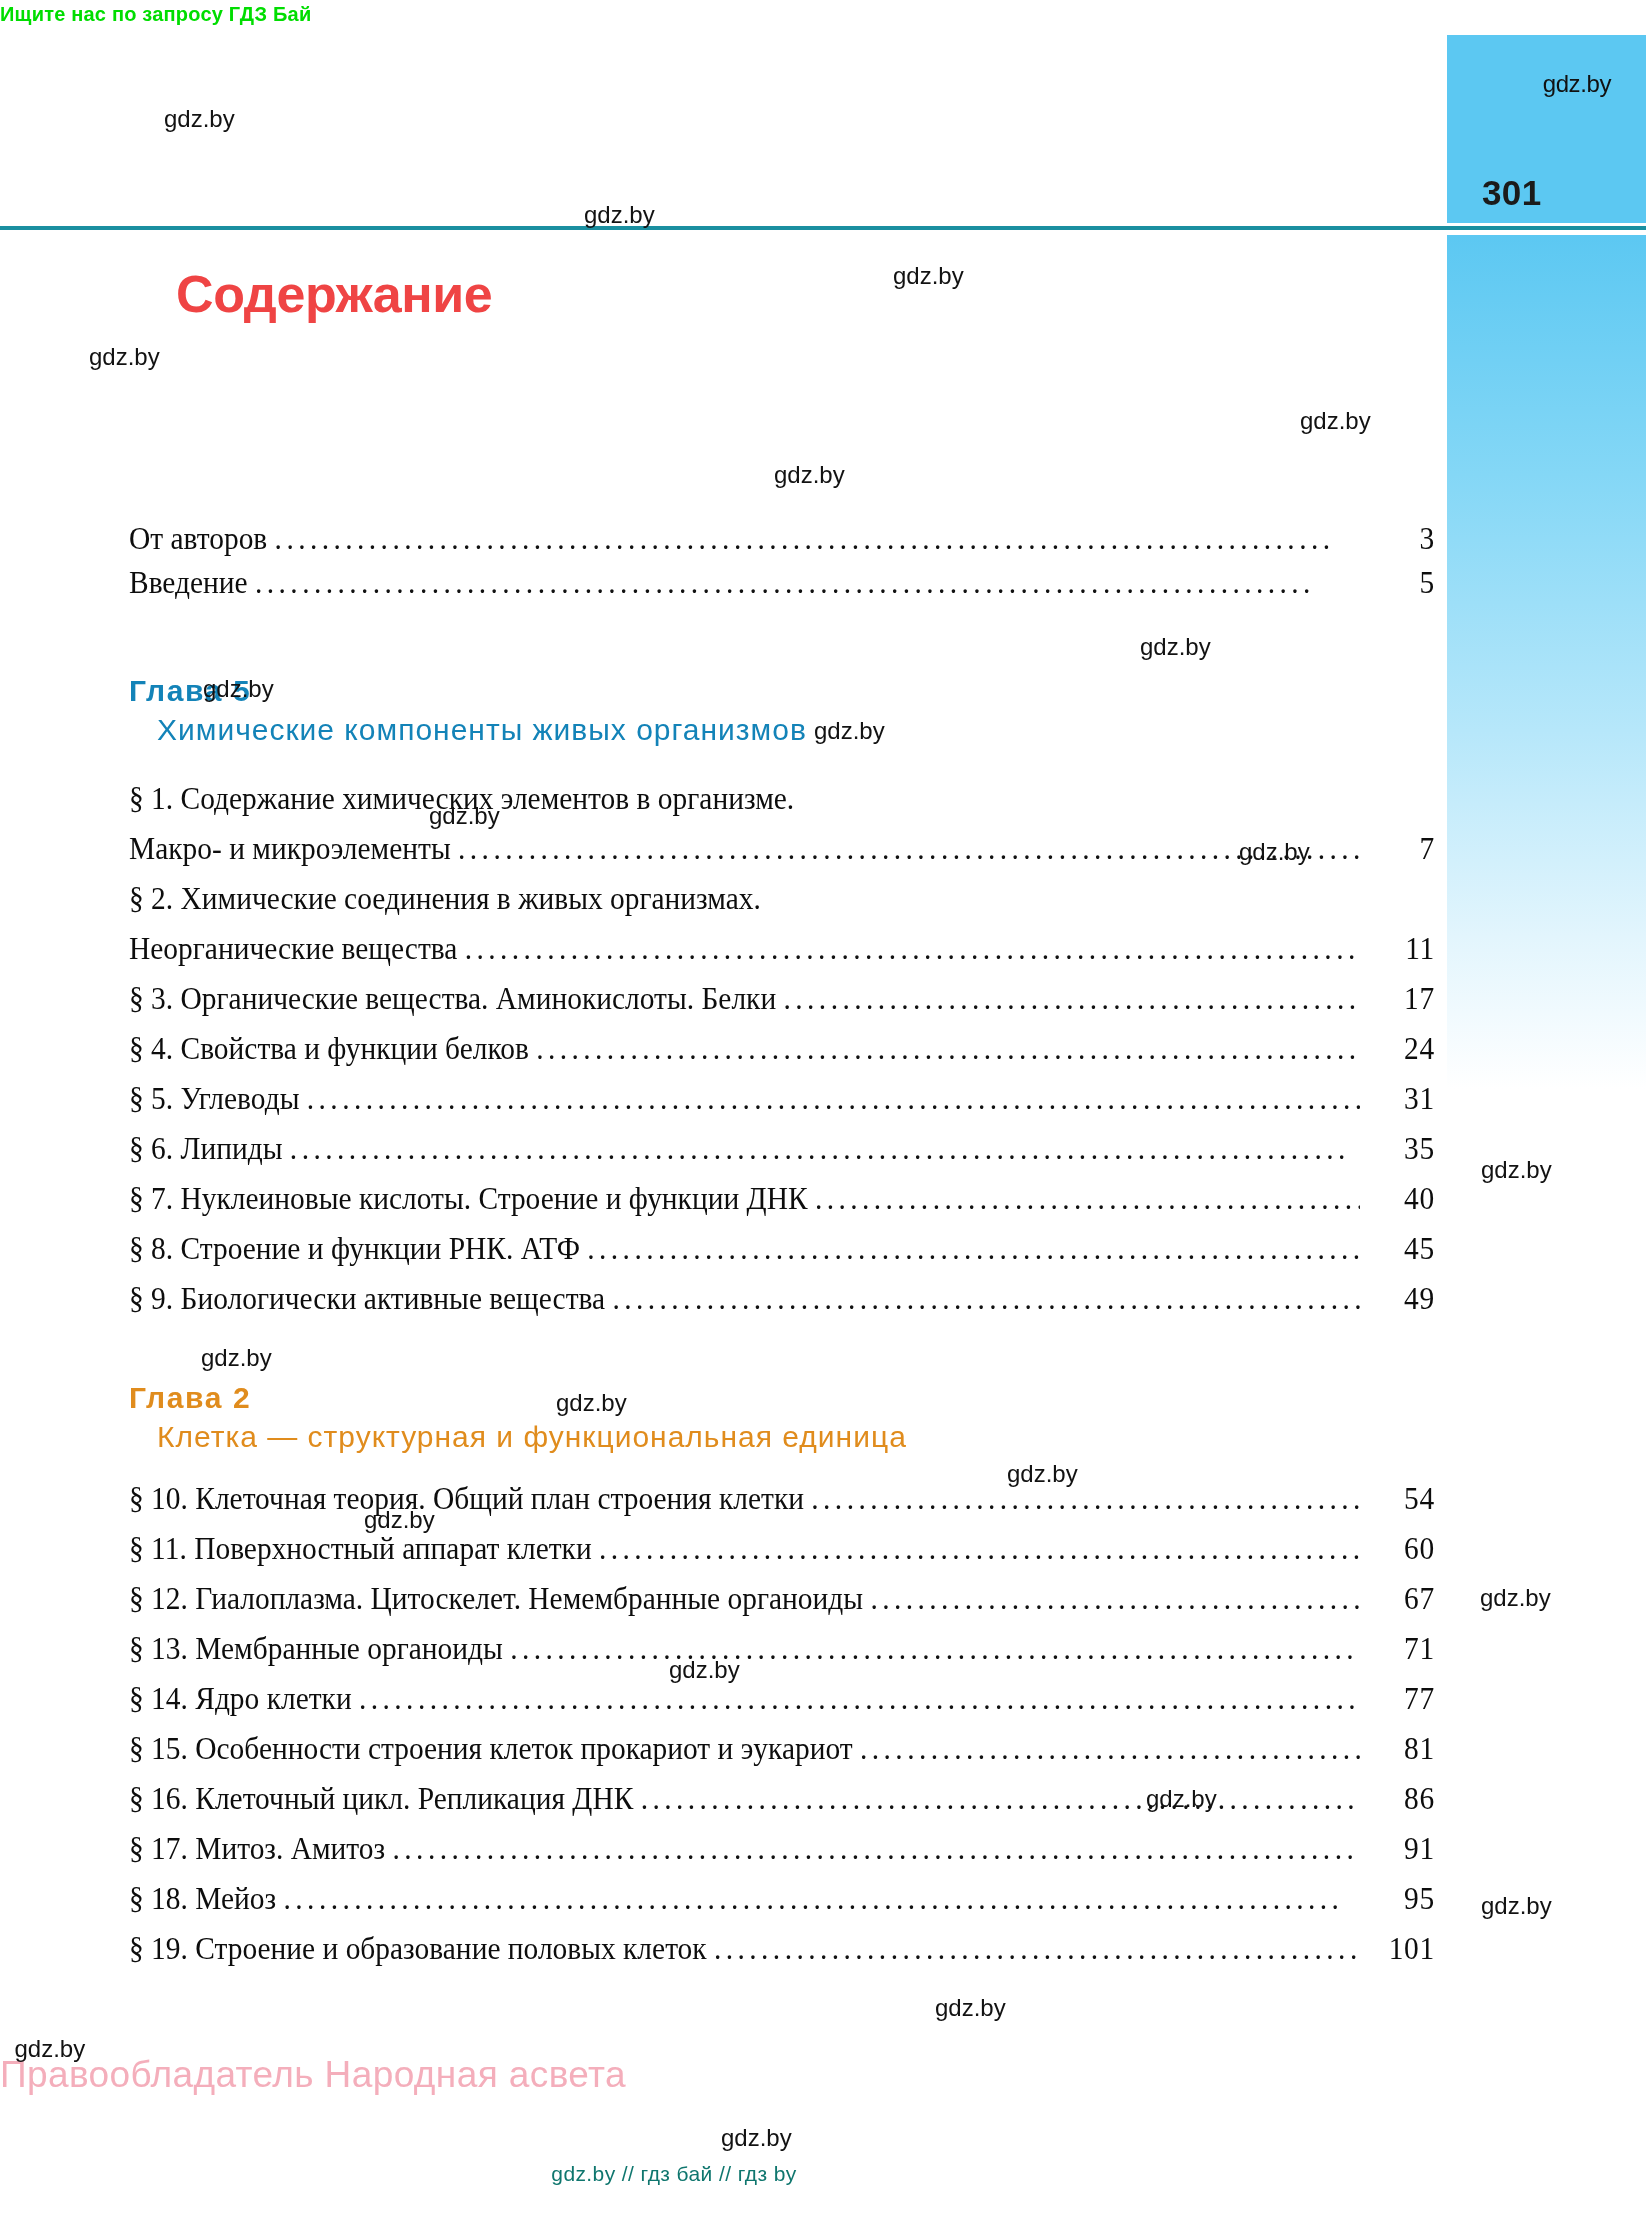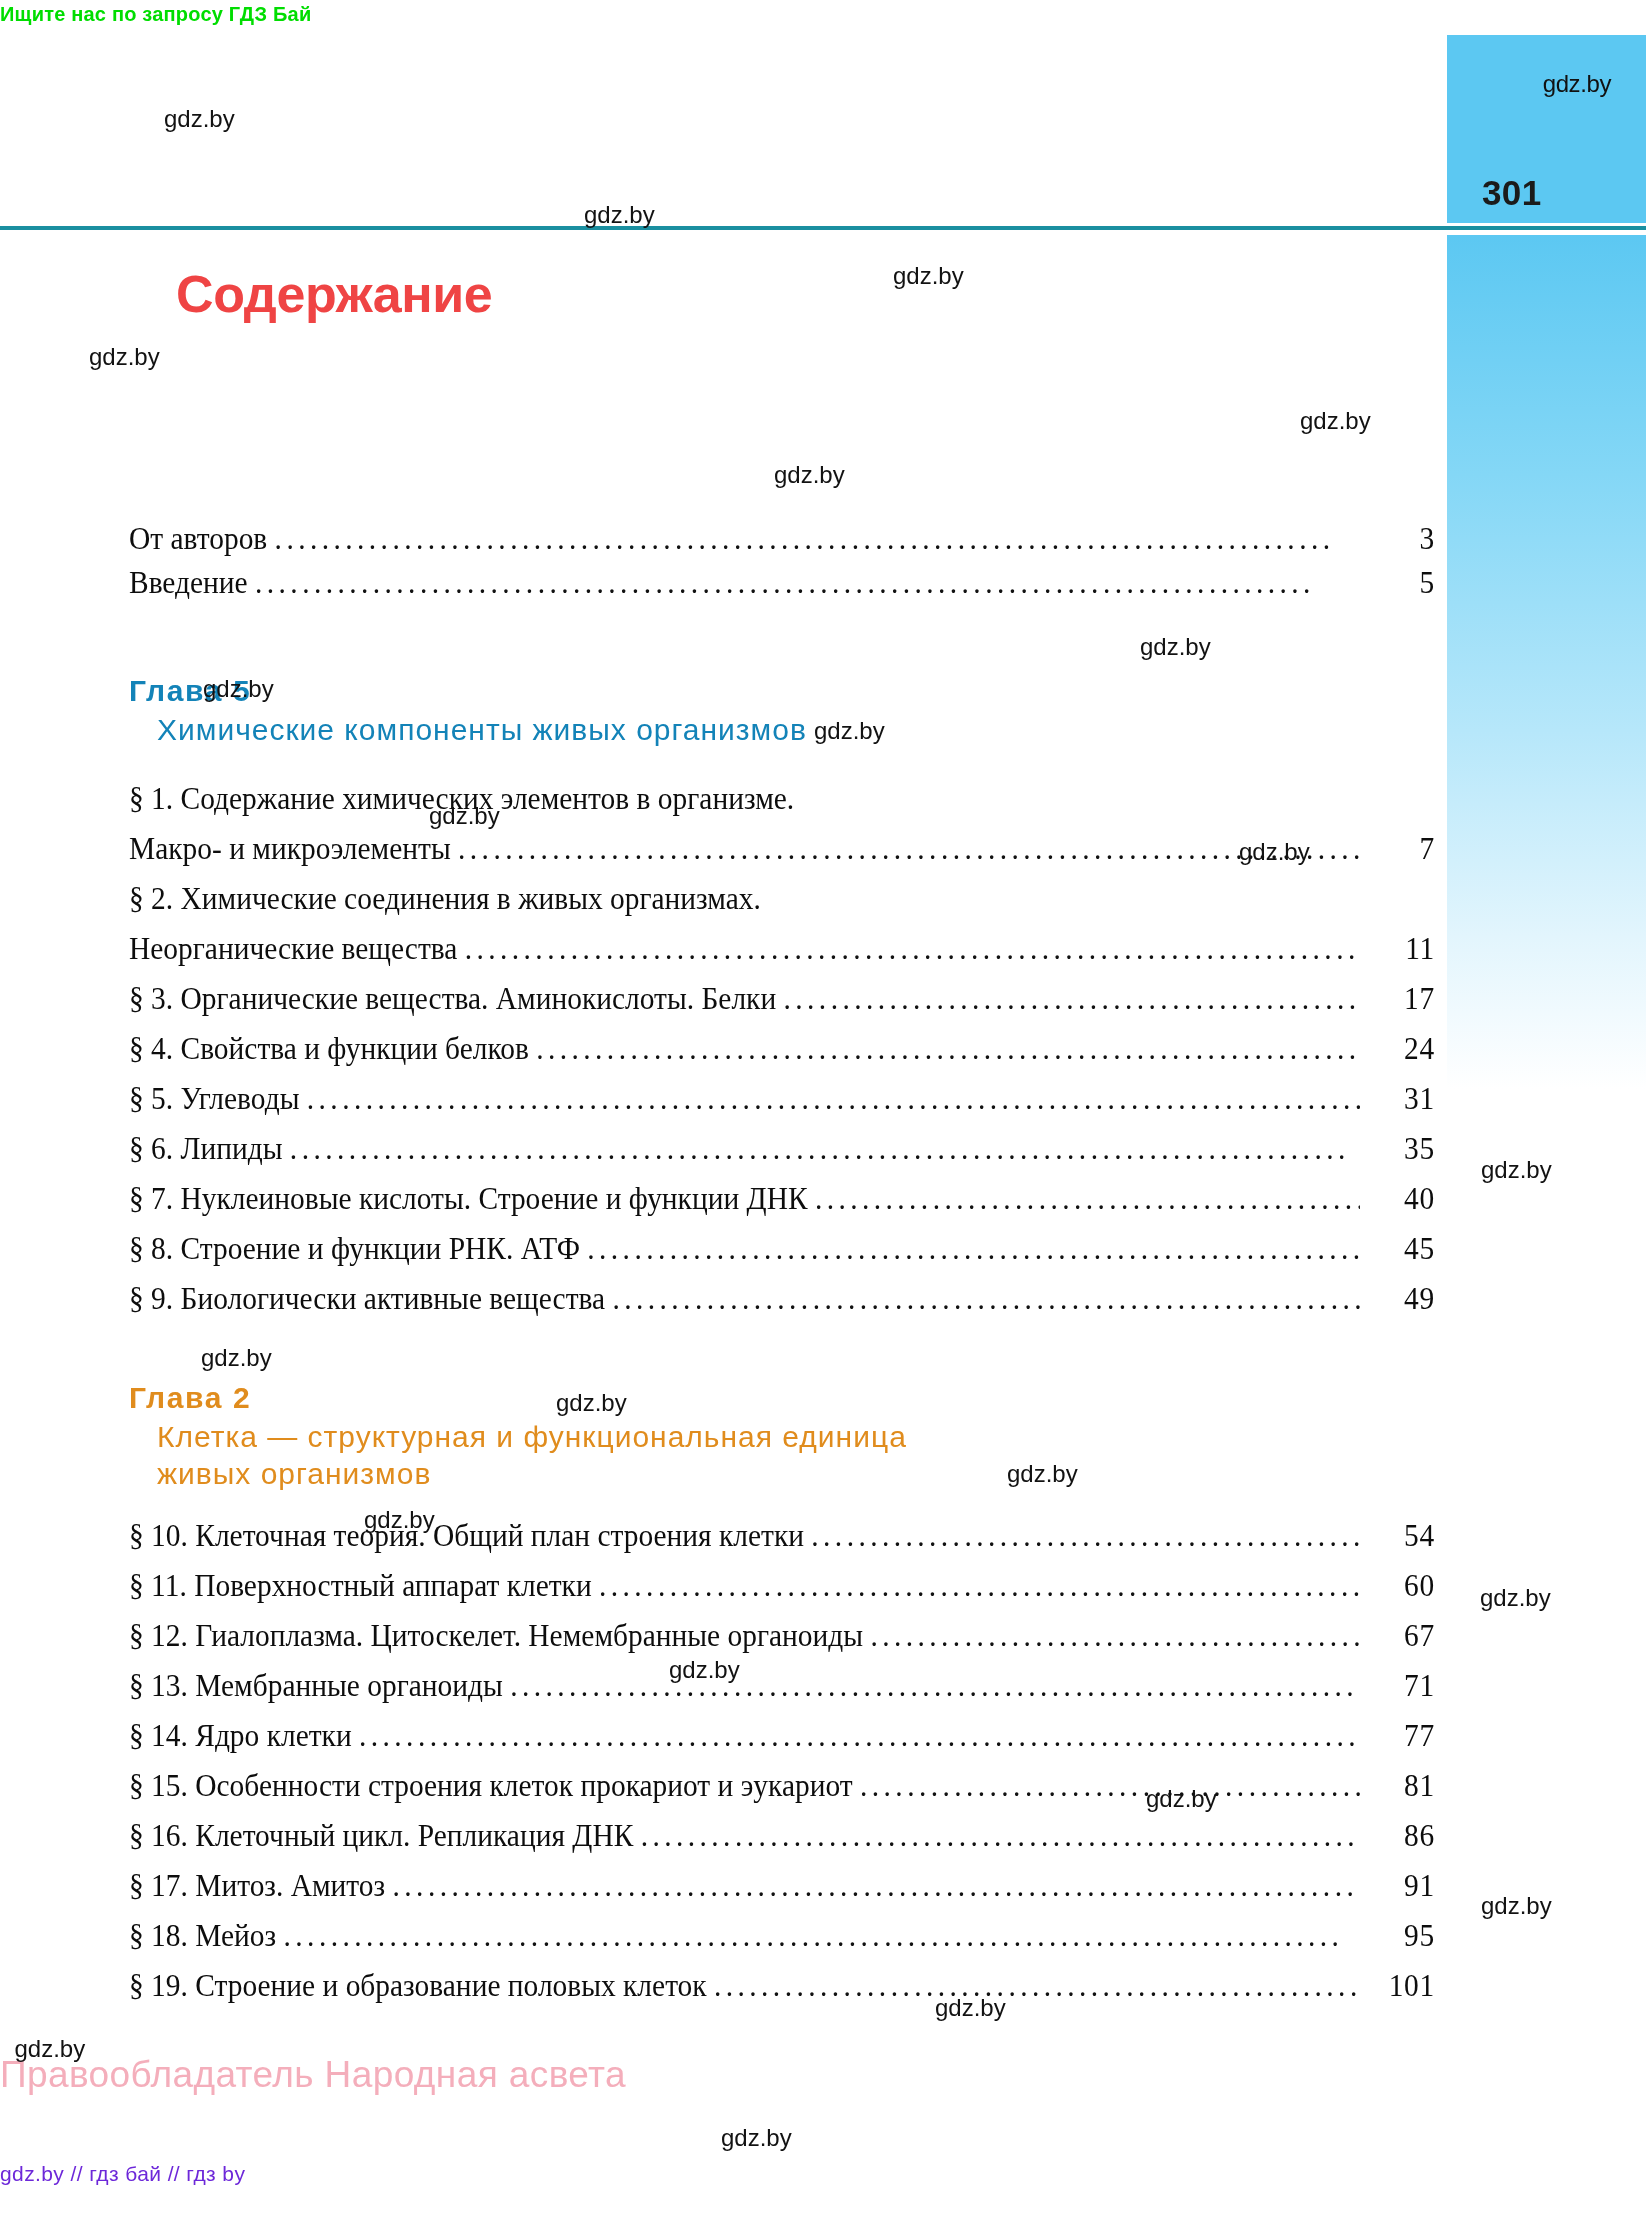--- a/index.html
+++ b/index.html
@@ -172,24 +172,24 @@
     font-size: 37px;
     color: #f4aebb;
     letter-spacing: 0.4px;
     z-index: 3;
   }
   .bottom-links {
     position: absolute;
     left: 0;
     top: 2162px;
     width: 1348px;
-    text-align: left;
+    text-align: center;
     font-family: "Liberation Sans", sans-serif;
     font-size: 21px;
-    color: #6d28d9;
+    color: #0f766e;
     letter-spacing: 0.4px;
     z-index: 3;
   }
 
   
   .wm {
     position: absolute;
     font-family: "Liberation Sans", sans-serif;
     color: #121212;
     white-space: nowrap;
@@ -282,21 +282,20 @@
       </div>
       <div class="toc-row">
         <span class="toc-label">§ 9. Биологически активные вещества</span>
         <span class="toc-dots">..........................................................................................</span>
         <span class="toc-page">49</span>
       </div>
       <div style="height: 48px;"></div>
       <div class="chapter chapter-2">
         <div class="chapter-num">Глава  2</div>
         <div class="chapter-title">Клетка  —  структурная  и  функциональная  единица</div>
-        <div class="chapter-title" style="margin-top: 1.6px;">живых  организмов</div>
       </div>
       <div style="height: 27px;"></div>
       <div class="toc-row">
         <span class="toc-label">§ 10. Клеточная теория. Общий план строения клетки</span>
         <span class="toc-dots">..........................................................................................</span>
         <span class="toc-page">54</span>
       </div>
       <div class="toc-row">
         <span class="toc-label">§ 11. Поверхностный аппарат клетки</span>
         <span class="toc-dots">..........................................................................................</span>

